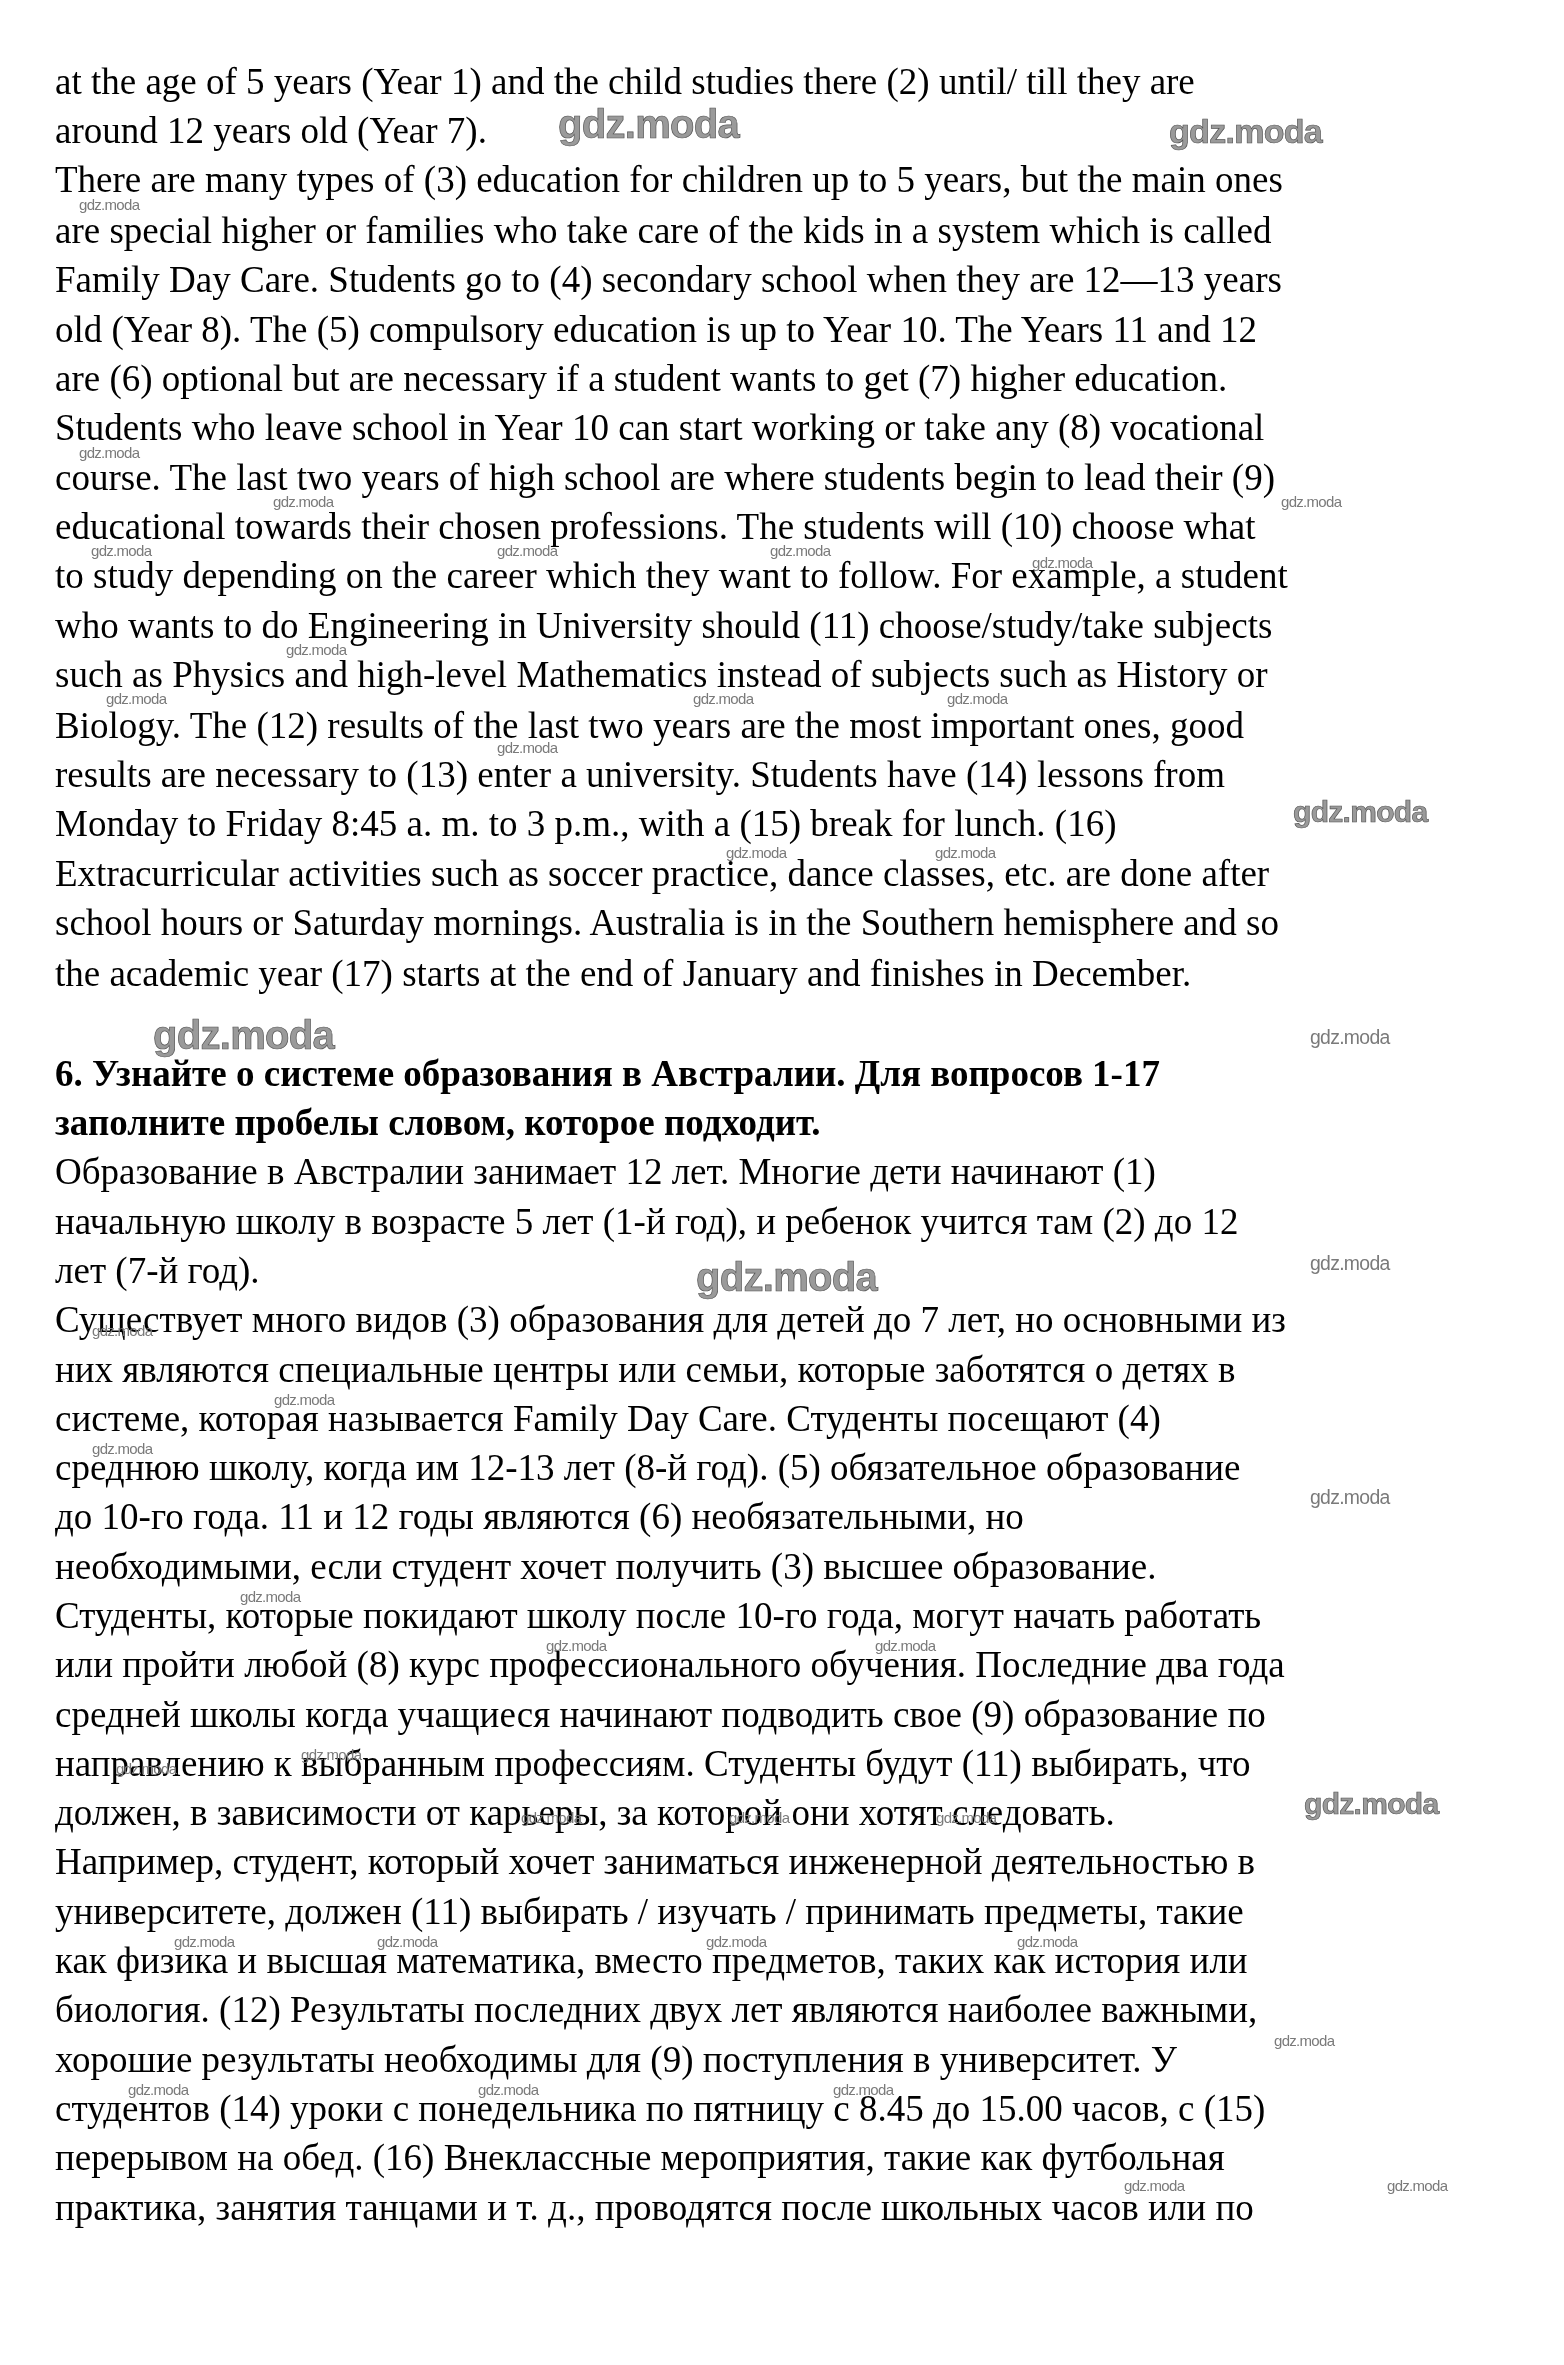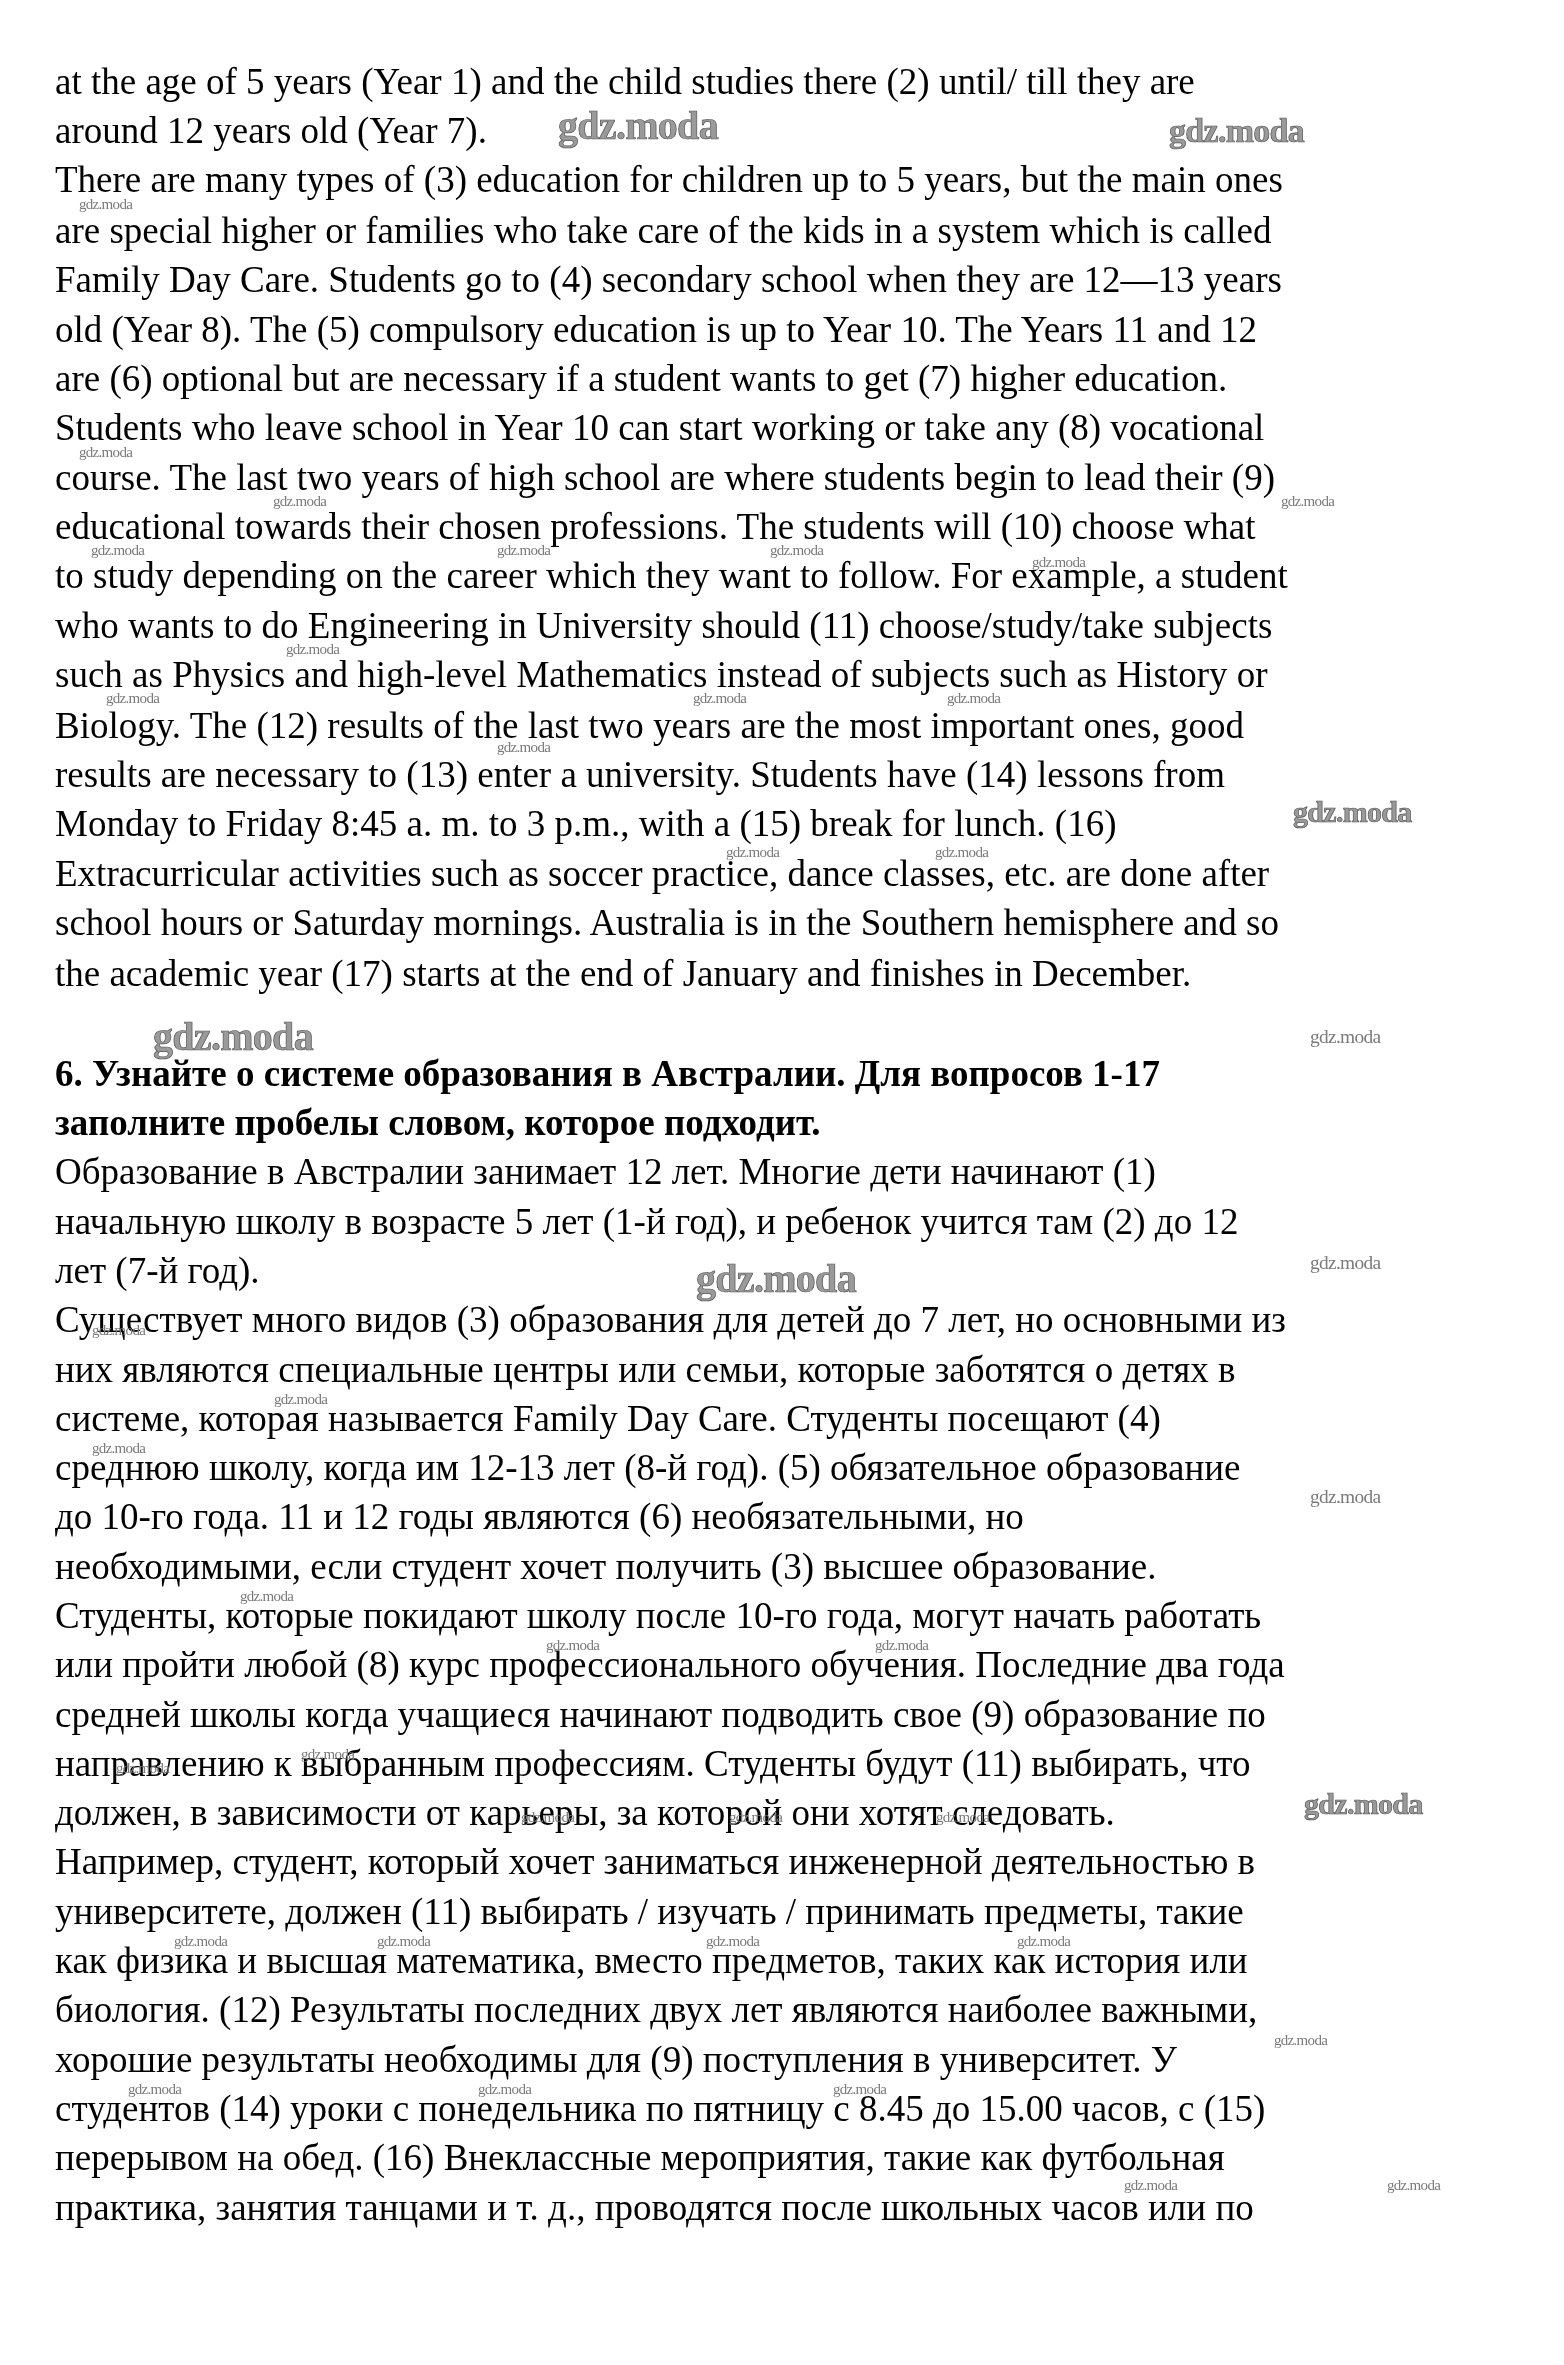--- a/index.html
+++ b/index.html
@@ -7,21 +7,21 @@
   .page { position: absolute; left: 4px; top: 0; width: 1564px; height: 2366px; background: #fff; }
   .line {
     position: absolute; left: 51px; white-space: nowrap;
     font-family: "Liberation Serif", "DejaVu Serif", serif;
     font-size: 37px; line-height: 49px; color: #000;
     transform-origin: left top;
   }
   .heading { font-weight: bold; }
   .wm {
     position: absolute; white-space: nowrap;
-    font-family: Liberation Serif, serif;
+    font-family: Liberation Sans, sans-serif;
     font-weight: bold; color: #8a8a8a;
     -webkit-text-stroke: 0.7px #555;
     letter-spacing: -0.7px;
   }
   .wm.big { font-size: 40px; color: #9a9a9a; }
   .wm.small { font-size: 15px; font-weight: normal; color: #7a7a7a; -webkit-text-stroke: 0; }
 </style>
 </head>
 <body>
 

